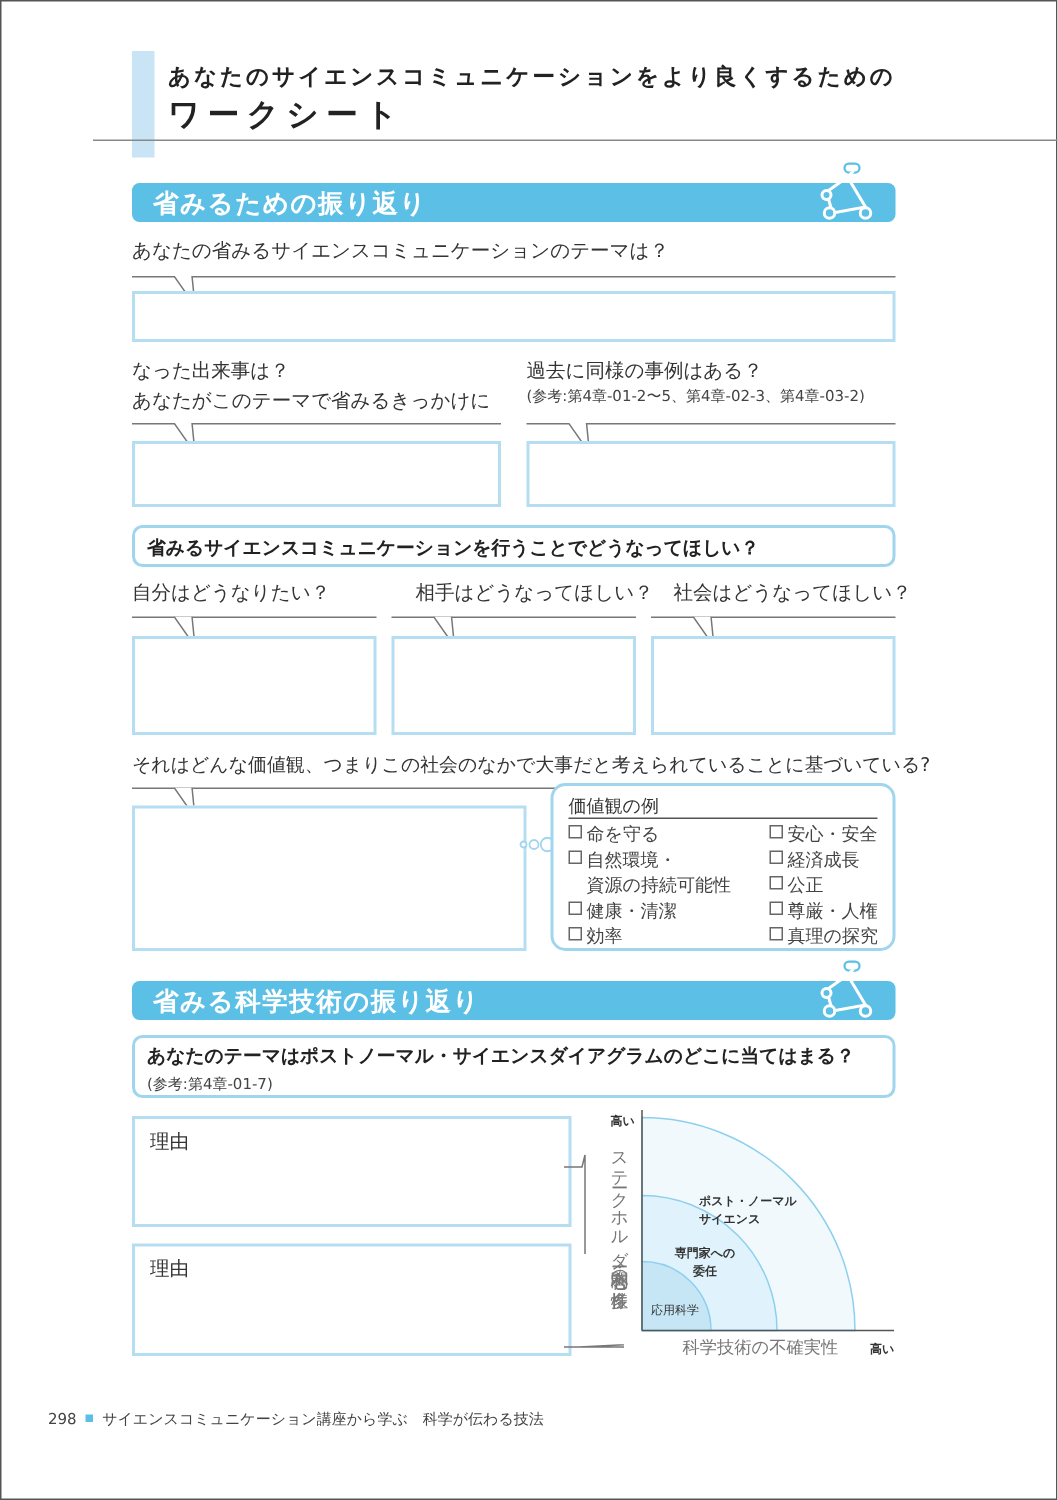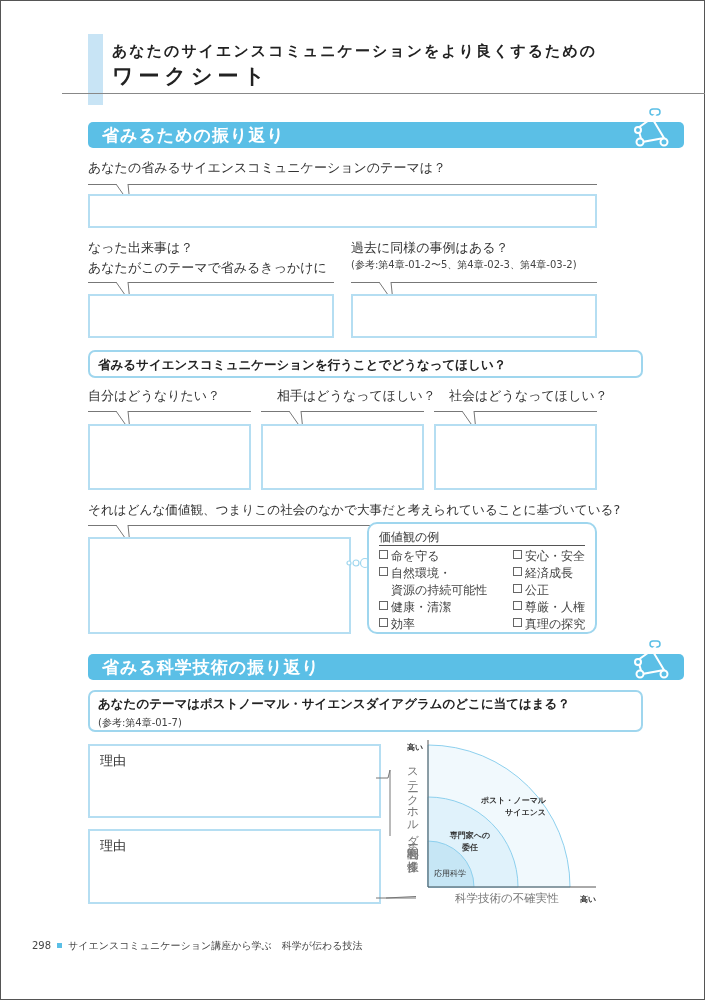--- a/index.html
+++ b/index.html
@@ -4,31 +4,31 @@
 <style>
   html, body { margin:0; padding:0; }
   body { width:705px; height:1000px; background:#fff; position:relative; overflow:hidden;
          font-family:"DejaVu Sans", sans-serif; color:#333; }
   .page-border { position:absolute; left:0; top:0; width:703px; height:998px; border:1px solid #555; }
   .title-bar { position:absolute; left:88px; top:34px; width:15px; height:71px; background:#c8e4f5; }
   .title-rule { position:absolute; left:62px; top:93px; width:643px; height:1px; background:#888; }
   .title1 { position:absolute; left:112px; top:42px; font-size:15px; font-weight:bold; letter-spacing:2px; color:#222; }
   .title2 { position:absolute; left:112px; top:62px; font-size:21px; font-weight:bold; letter-spacing:5px; color:#222; }
 
-  .sec-header { position:absolute; left:88px; width:596px; height:26px; background:#5bbfe6; border-radius:5px; }
+  .sec-header { position:absolute; left:88px; width:509px; height:26px; background:#5bbfe6; border-radius:5px; }
   .sec-header .label { position:absolute; left:14px; top:2px; font-size:17px; font-weight:bold; color:#fff; letter-spacing:1px; }
   .sec-header .icon { position:absolute; right:10px; top:-14px; width:44px; height:40px; }
 
   .q { position:absolute; font-size:13px; color:#333; line-height:20px; }
   .ref { font-size:10px; color:#444; }
   .rule { position:absolute; height:1px; background:#777; }
   .tail { position:absolute; width:30px; height:22px; }
   .box { position:absolute; border:2px solid #b5def2; background:#fff; box-sizing:border-box; }
 
-  .sub-header { position:absolute; left:88px; width:555px; border:2px solid #9fd6ee; border-radius:7px; background:#fff; box-sizing:border-box; }
+  .sub-header { position:absolute; left:88px; width:509px; border:2px solid #9fd6ee; border-radius:7px; background:#fff; box-sizing:border-box; }
   .sub-header .t { position:absolute; left:8px; font-size:12.5px; font-weight:bold; color:#222; }
 
   .values-box { position:absolute; left:367px; top:522px; width:230px; height:112px; border:2px solid #9fd6ee; border-radius:10px; box-sizing:border-box; background:#fff; }
   .values-title { position:absolute; left:10px; top:5px; font-size:12px; color:#333; }
   .values-rule { position:absolute; left:10px; top:21px; width:206px; height:1px; background:#555; }
   .v-item { position:absolute; font-size:12px; color:#444; white-space:nowrap; }
   .chk { display:inline-block; width:7px; height:7px; border:1px solid #666; margin-right:3px; vertical-align:1px; }
 
   .reason { position:absolute; left:10px; top:6px; font-size:13px; color:#333; }
   .footer { position:absolute; left:32px; top:939px; font-size:10px; color:#444; }
@@ -177,20 +177,20 @@
 </svg>
 <div style="position:absolute; left:407px; top:742px; font-size:8px; font-weight:bold; color:#333;">高い</div>
 <div style="position:absolute; left:580px; top:894px; font-size:8px; font-weight:bold; color:#333;">高い</div>
 <div style="position:absolute; left:455px; top:891px; font-size:11.5px; color:#777;">科学技術の不確実性</div>
 
 <div style="position:absolute; left:434px; top:868px; font-size:8px; font-weight:normal; color:#333;">応用科学</div>
 <div style="position:absolute; left:448px; top:830px; width:44px; text-align:center; font-size:8px; font-weight:bold; color:#333; line-height:12px;">
   <div>専門家への</div>
     <div>委任</div>
 </div>
-<div style="position:absolute; left:466px; top:795px; width:80px; text-align:right; font-size:8px; font-weight:bold; color:#333; line-height:12px;">
+<div style="position:absolute; left:466px; top:795px; width:80px; text-align:left; font-size:8px; font-weight:bold; color:#333; line-height:12px;">
   <div>ポスト・ノーマル</div>
     <div>サイエンス</div>
 </div>
 
 <div class="footer">
   <span>298</span><span class="sq"></span><span>サイエンスコミュニケーション講座から学ぶ　科学が伝わる技法</span>
 </div>
 
 </body></html>

